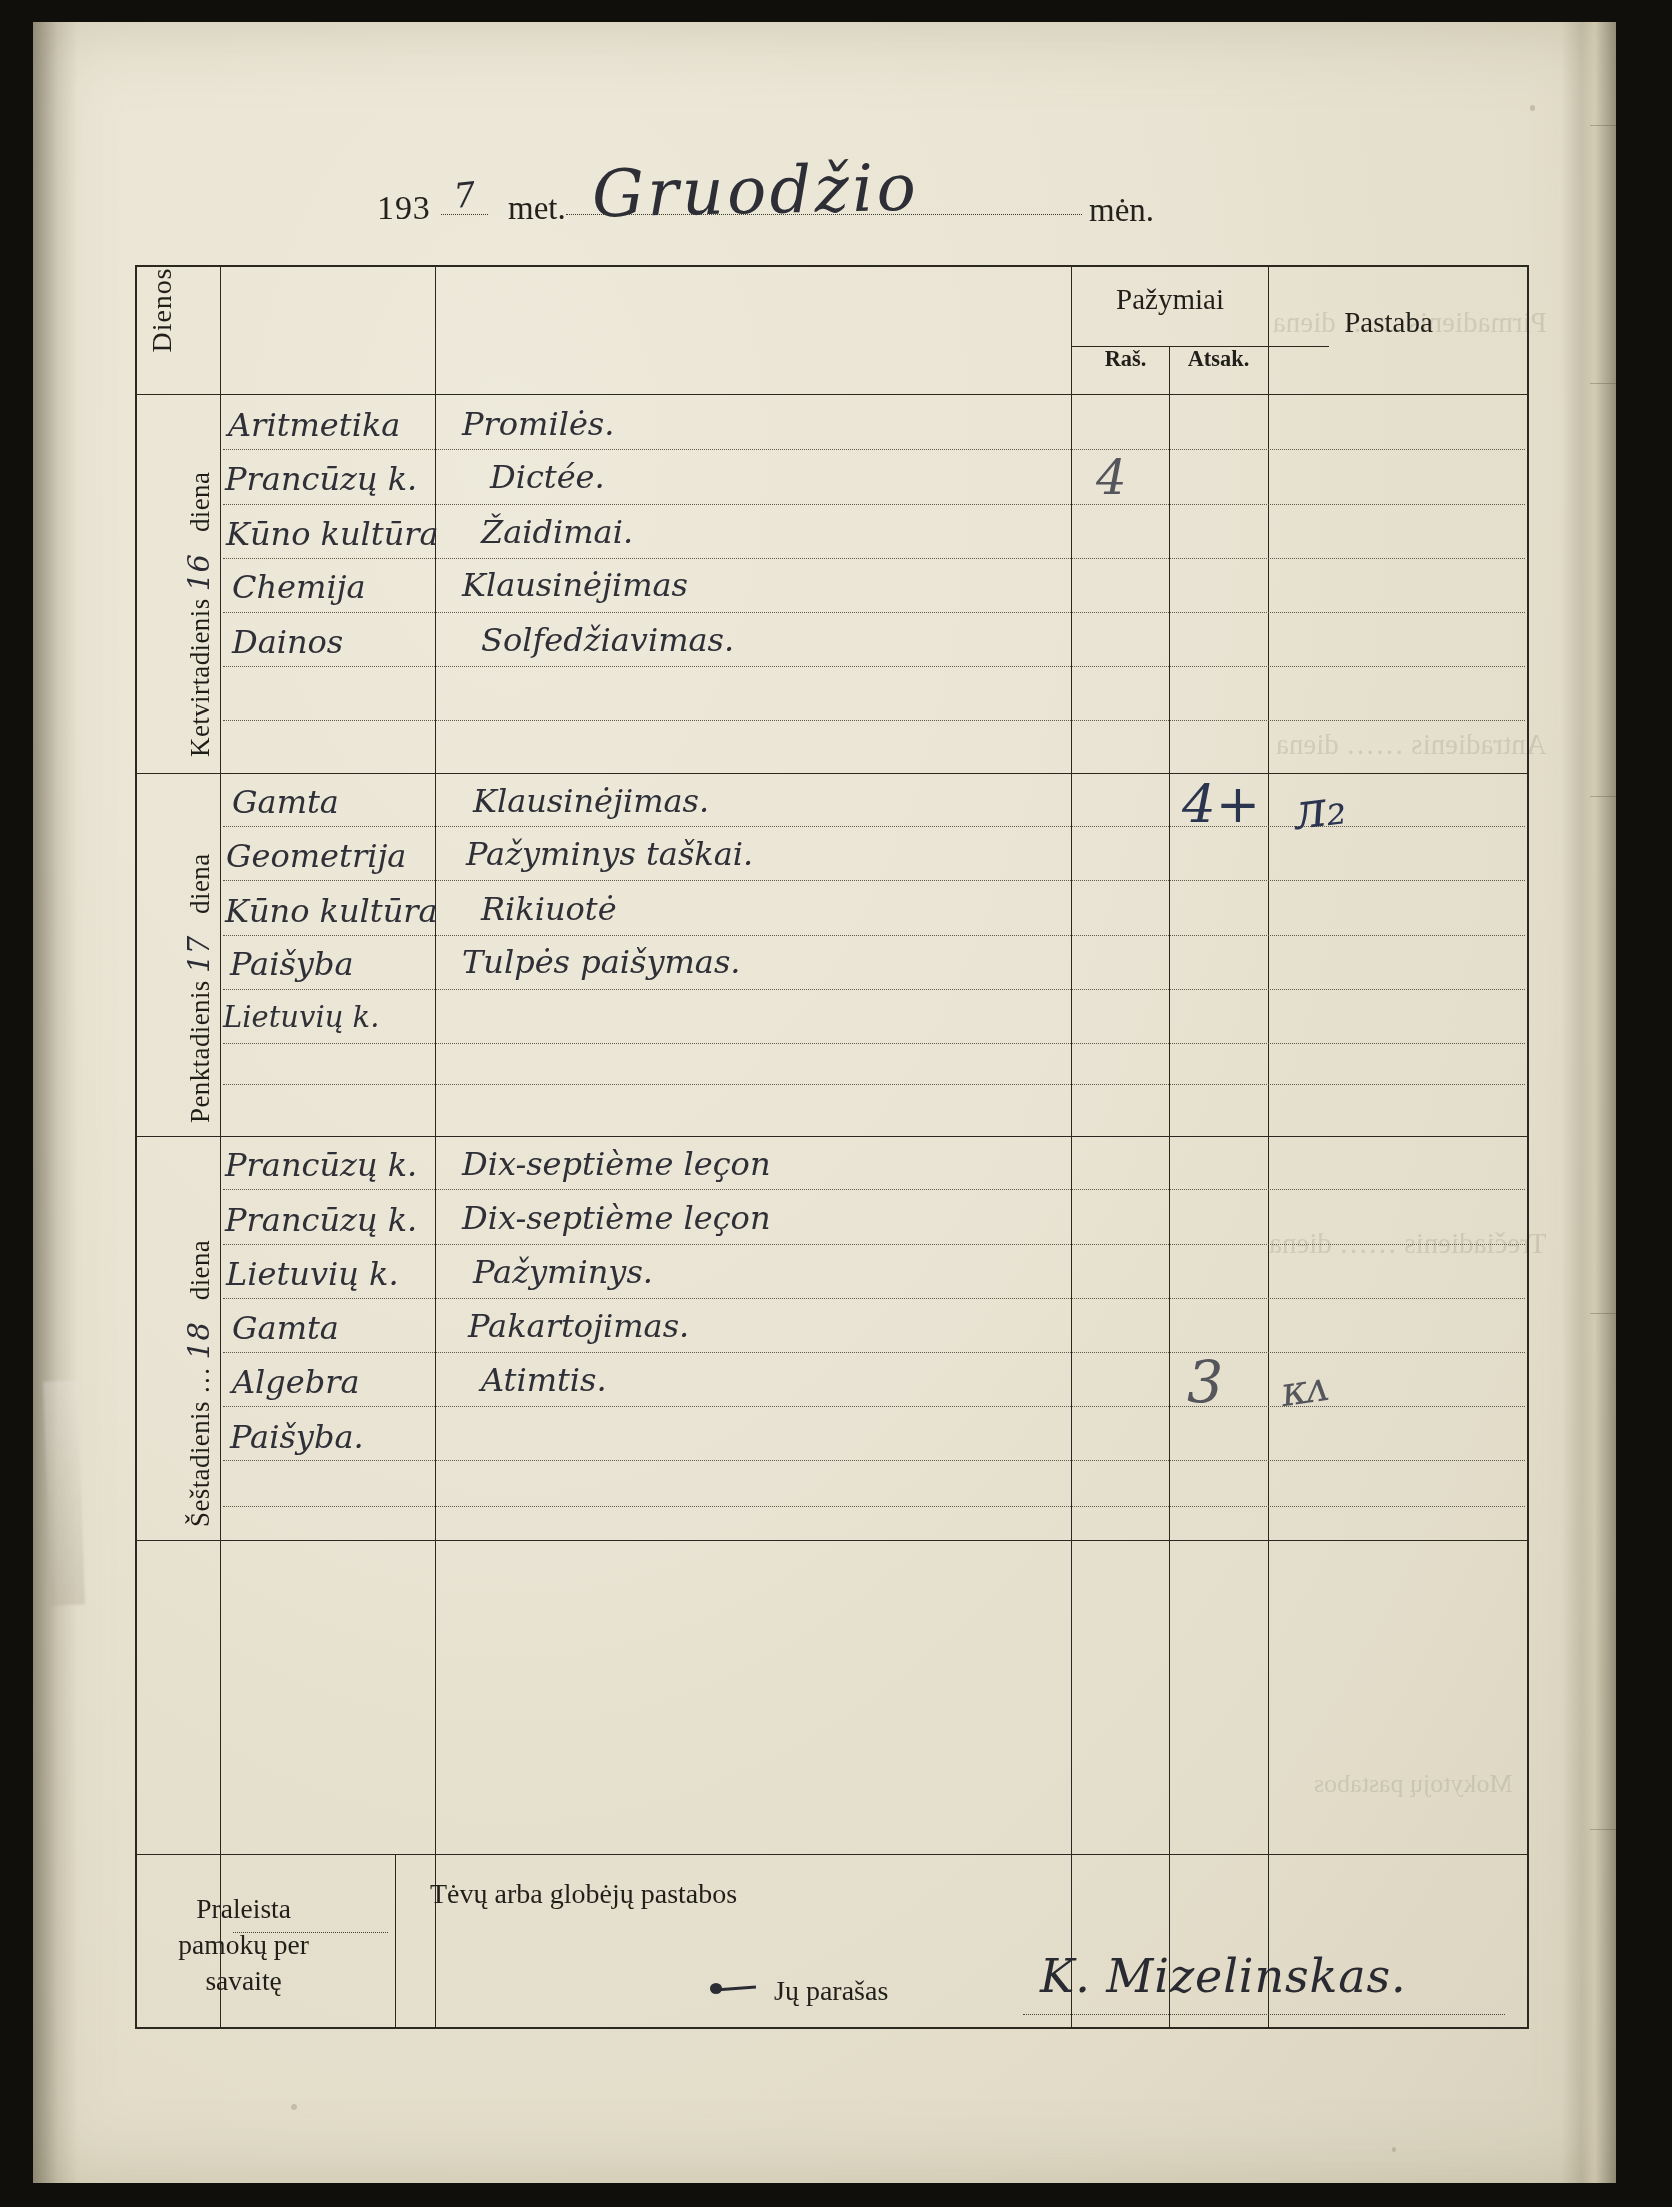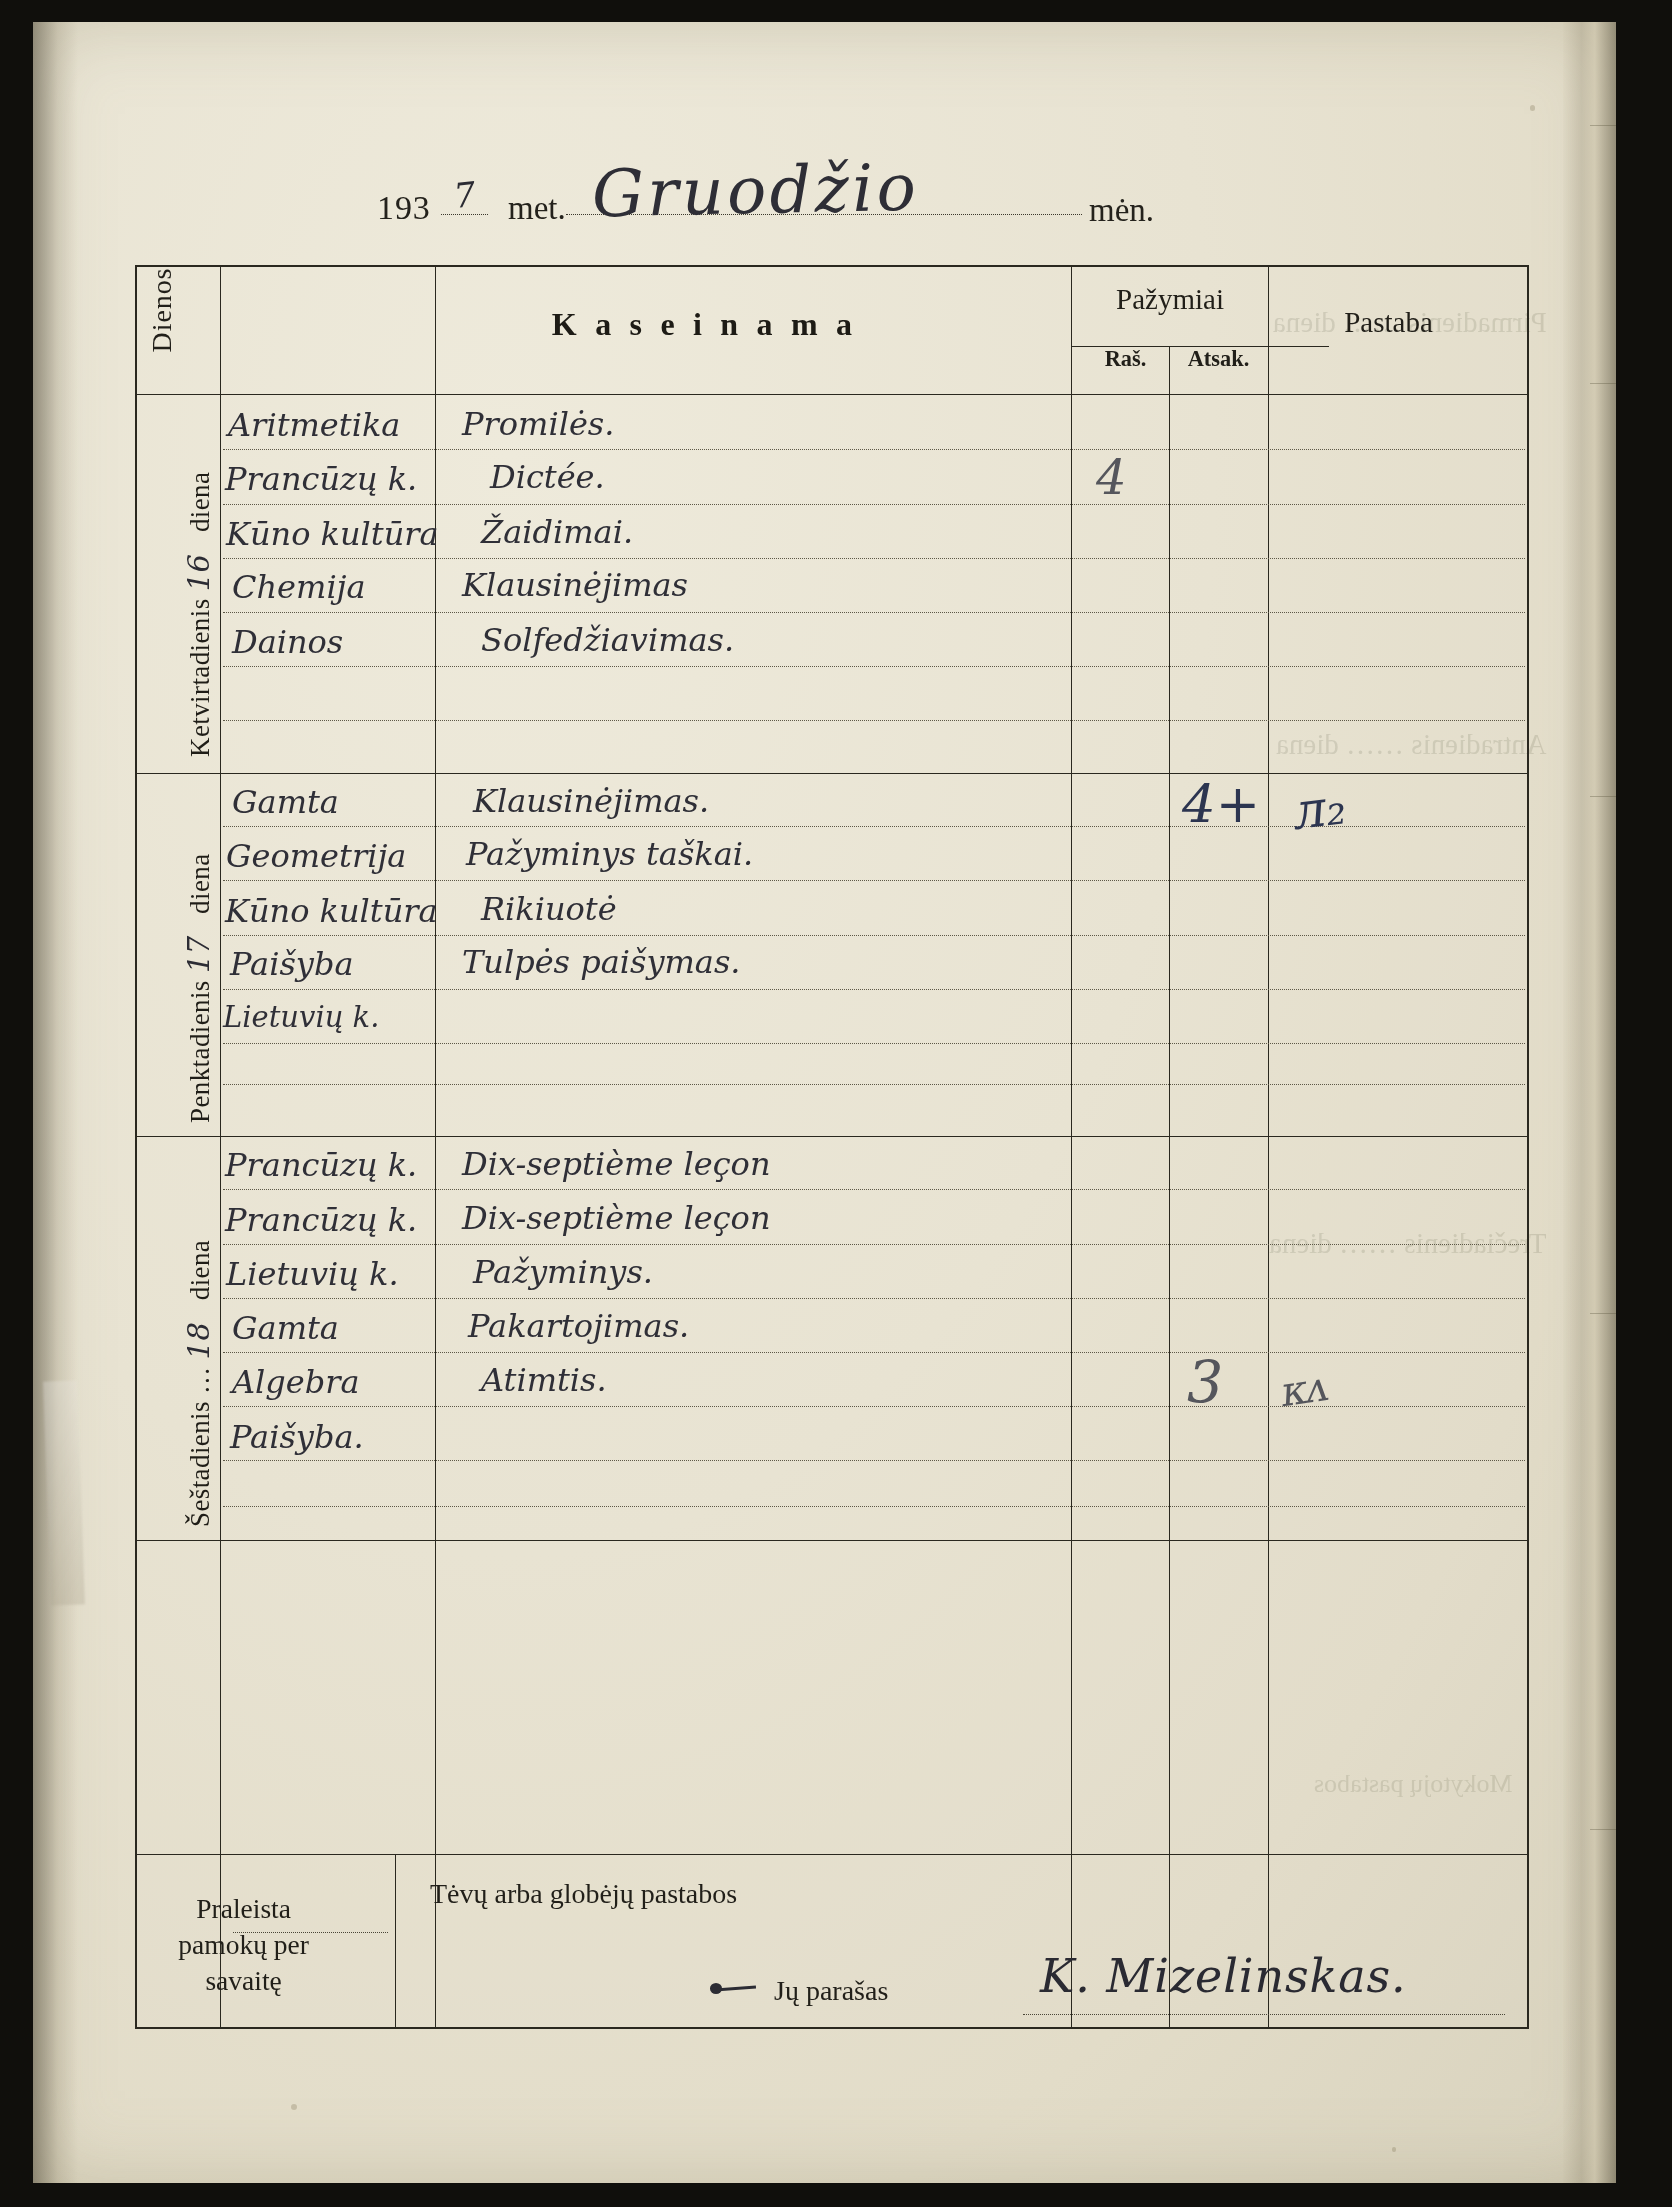--- a/index.html
+++ b/index.html
@@ -341,21 +341,20 @@
       <div class="h" style="top:79px; left:934px; right:198px;"></div>
       <div class="h" style="top:127px"></div>
       <div class="h" style="top:506px"></div>
       <div class="h" style="top:869px"></div>
       <div class="h" style="top:1273px"></div>
       <div class="h" style="top:1587px"></div>
       <div class="v" style="left:258px; top:1587px;"></div>
       <div class="v" style="left:83px; top:1587px;"></div>
 
       <div class="colhdr dienos">Dienos</div>
-      <div class="kas">K a s   e i n a m a</div>
       <div class="paz">Pažymiai</div>
       <div class="paz-sub" style="left:934px;width:109px;">Raš.</div>
       <div class="paz-sub" style="left:1032px;width:99px;">Atsak.</div>
       <div class="past">Pastaba</div>
 
       <div class="daylab" style="left:45px; top:490px;">
         <span>Ketvirtadienis</span>
         <span class="num">16</span>
         <span>&nbsp;</span>
         <span>diena</span>

